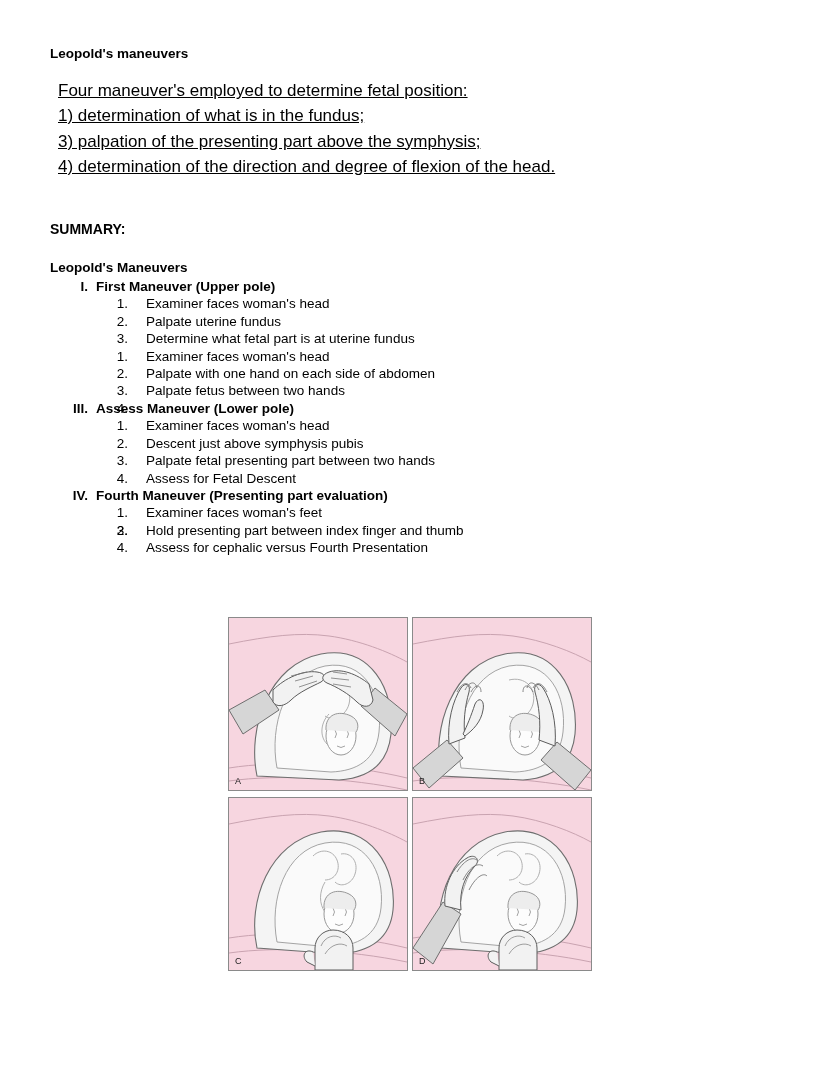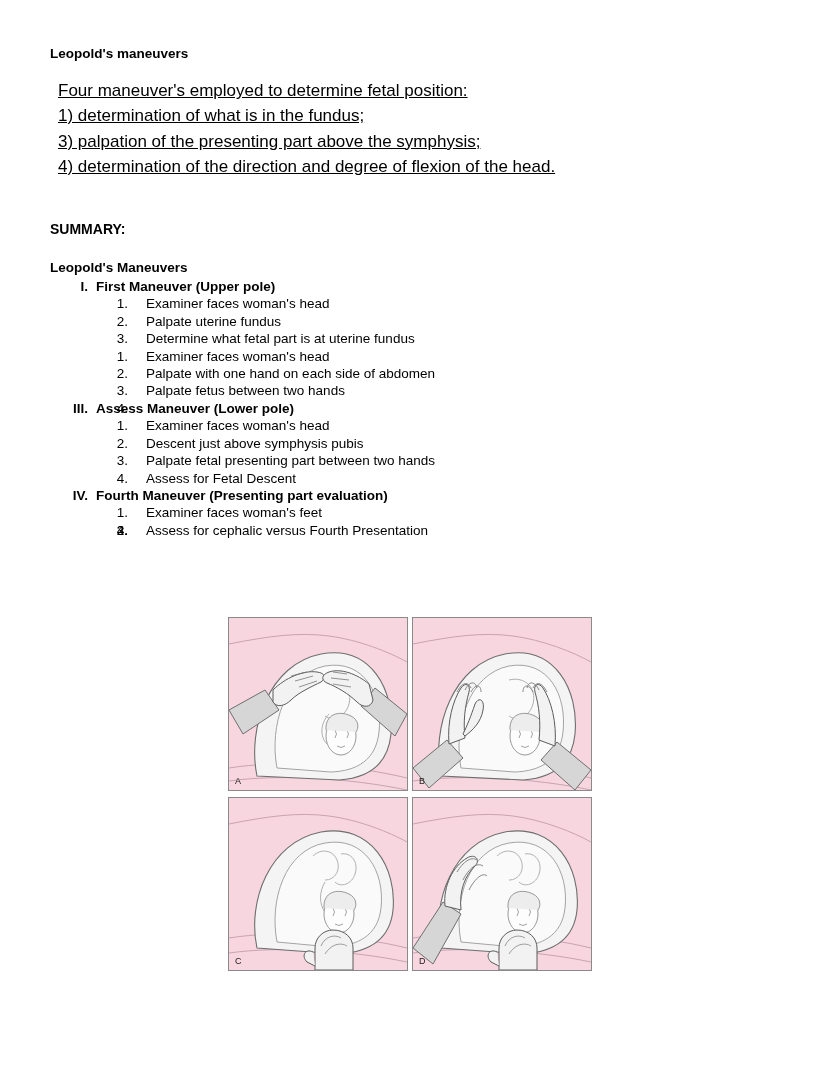--- a/index.html
+++ b/index.html
@@ -158,21 +158,21 @@
       <p class="sub-item"><span class="num">3.</span><span>Palpate fetal presenting part between two hands</span></p>
       <p class="sub-item"><span class="num">4.</span><span>Assess for Fetal Descent</span></p>
     </div>
 
     <div class="maneuver-block">
       <p class="maneuver-title">
         <span class="rn">IV.</span><span>Fourth Maneuver (Presenting part evaluation)</span>
       </p>
       <p class="sub-item"><span class="num">1.</span><span>Examiner faces woman's feet</span></p>
       <p class="sub-item"><span class="num">2.</span></p>
-      <p class="sub-item"><span class="num">3.</span></p>
+      <p class="sub-item"><span class="num">3.</span><span>Hold presenting part between index finger and thumb</span></p>
       <p class="sub-item"><span class="num">4.</span><span>Assess for cephalic versus Fourth Presentation</span></p>
     </div>
 
   </div>
 
   <div class="figures">
 
     <div class="fig-row">
 
       <div class="panel">

